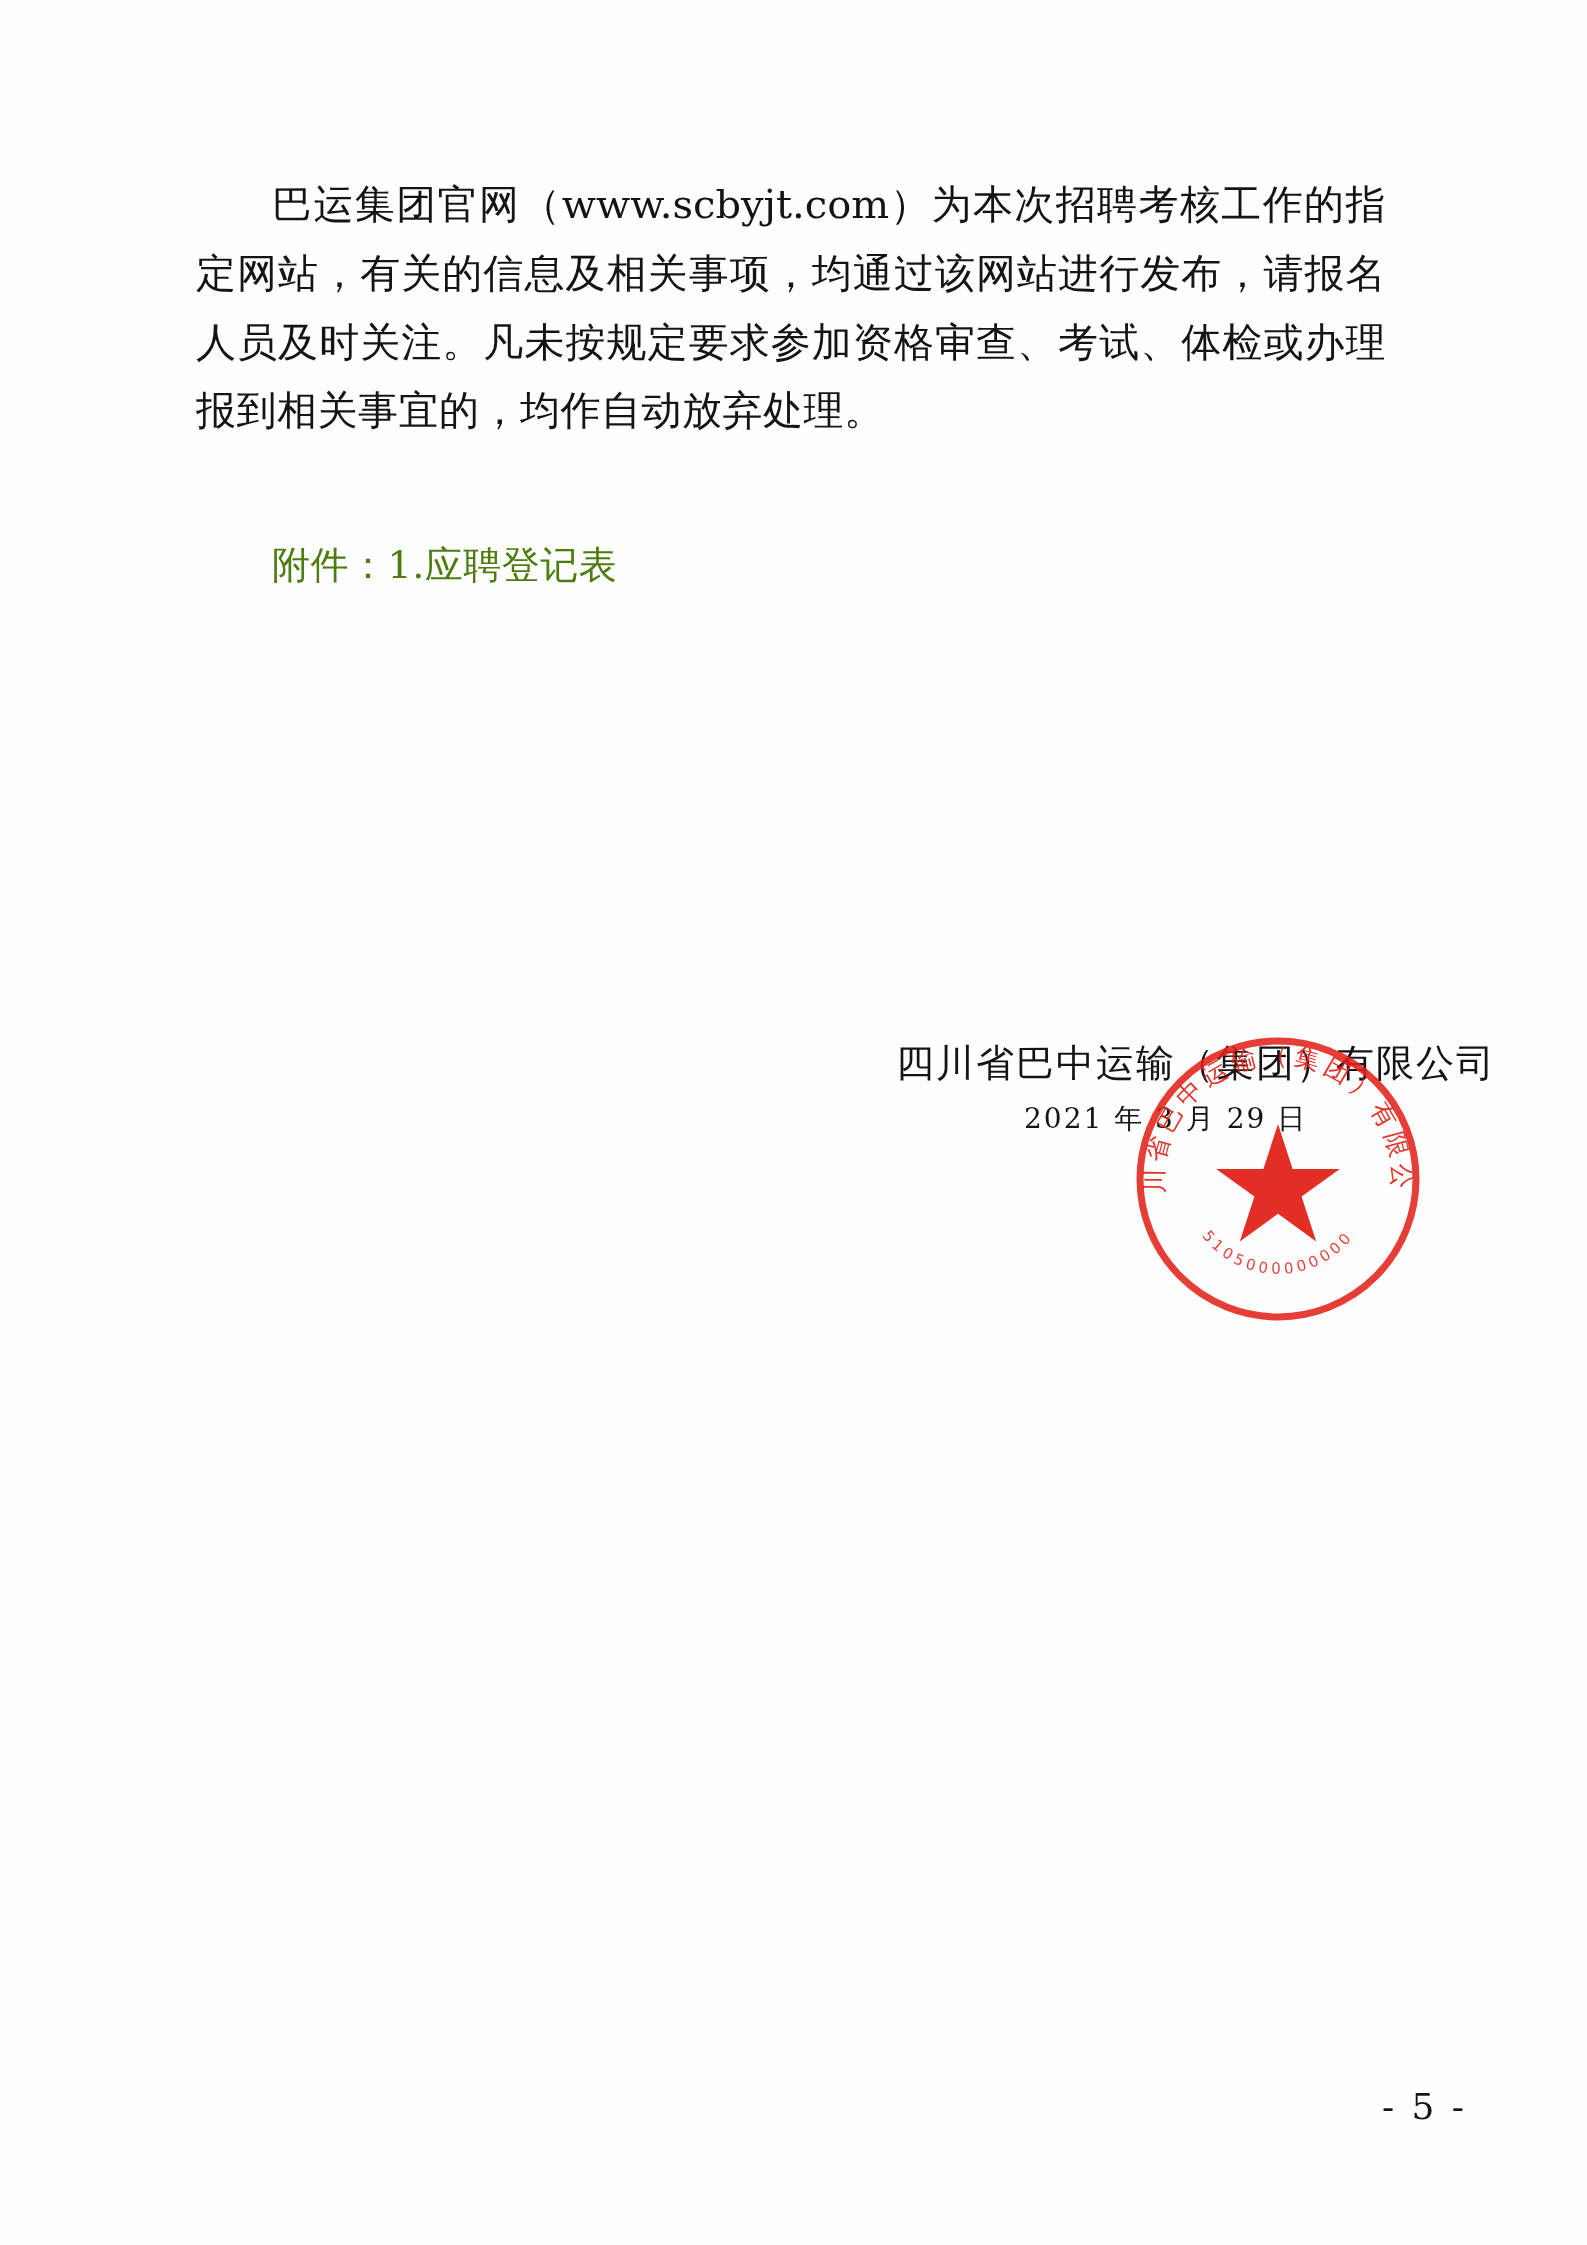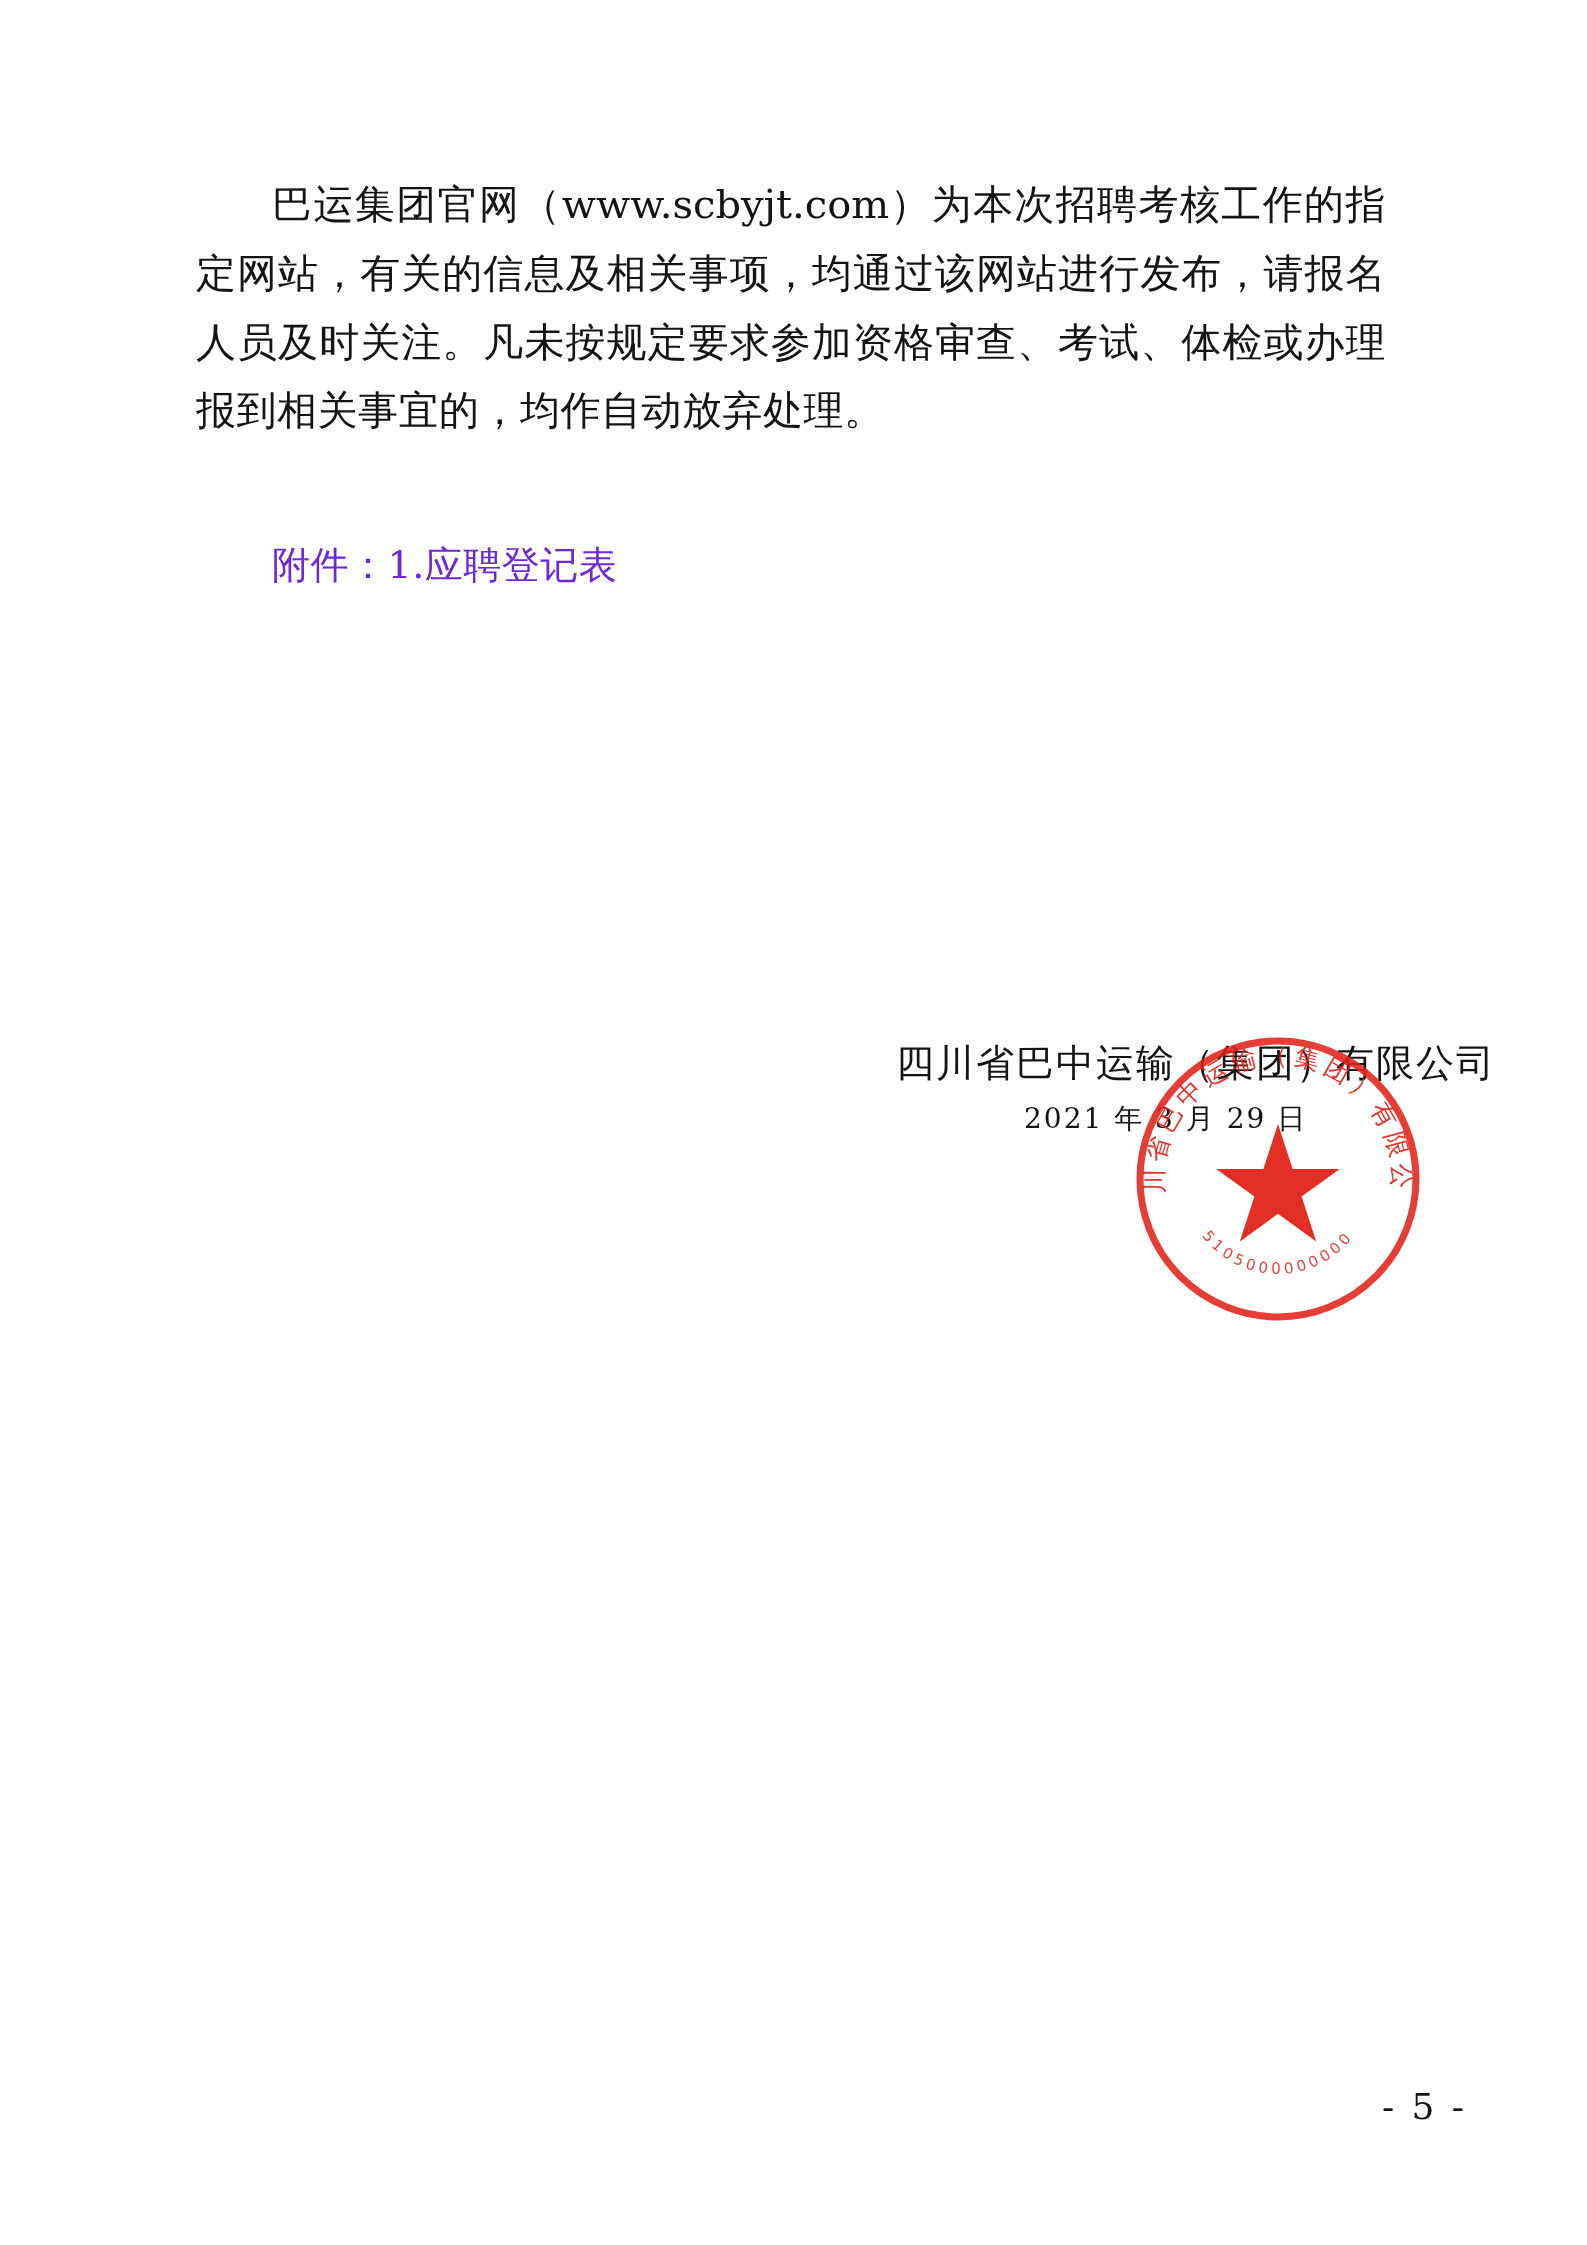--- a/index.html
+++ b/index.html
@@ -58,21 +58,21 @@
   .attach-block {
     margin-top: 90px;
   }
 
   .attach-line {
     font-size: 38px;
     line-height: 1.62;
     letter-spacing: 0.5px;
     margin: 0;
     text-indent: 76px;
-    color: #6d28d9;
+    color: #4d7c0f;
   }
 
   .attach-line.second {
     text-indent: 188px;
   }
 
   .signature {
     position: absolute;
     left: 700px;
     top: 860px;

